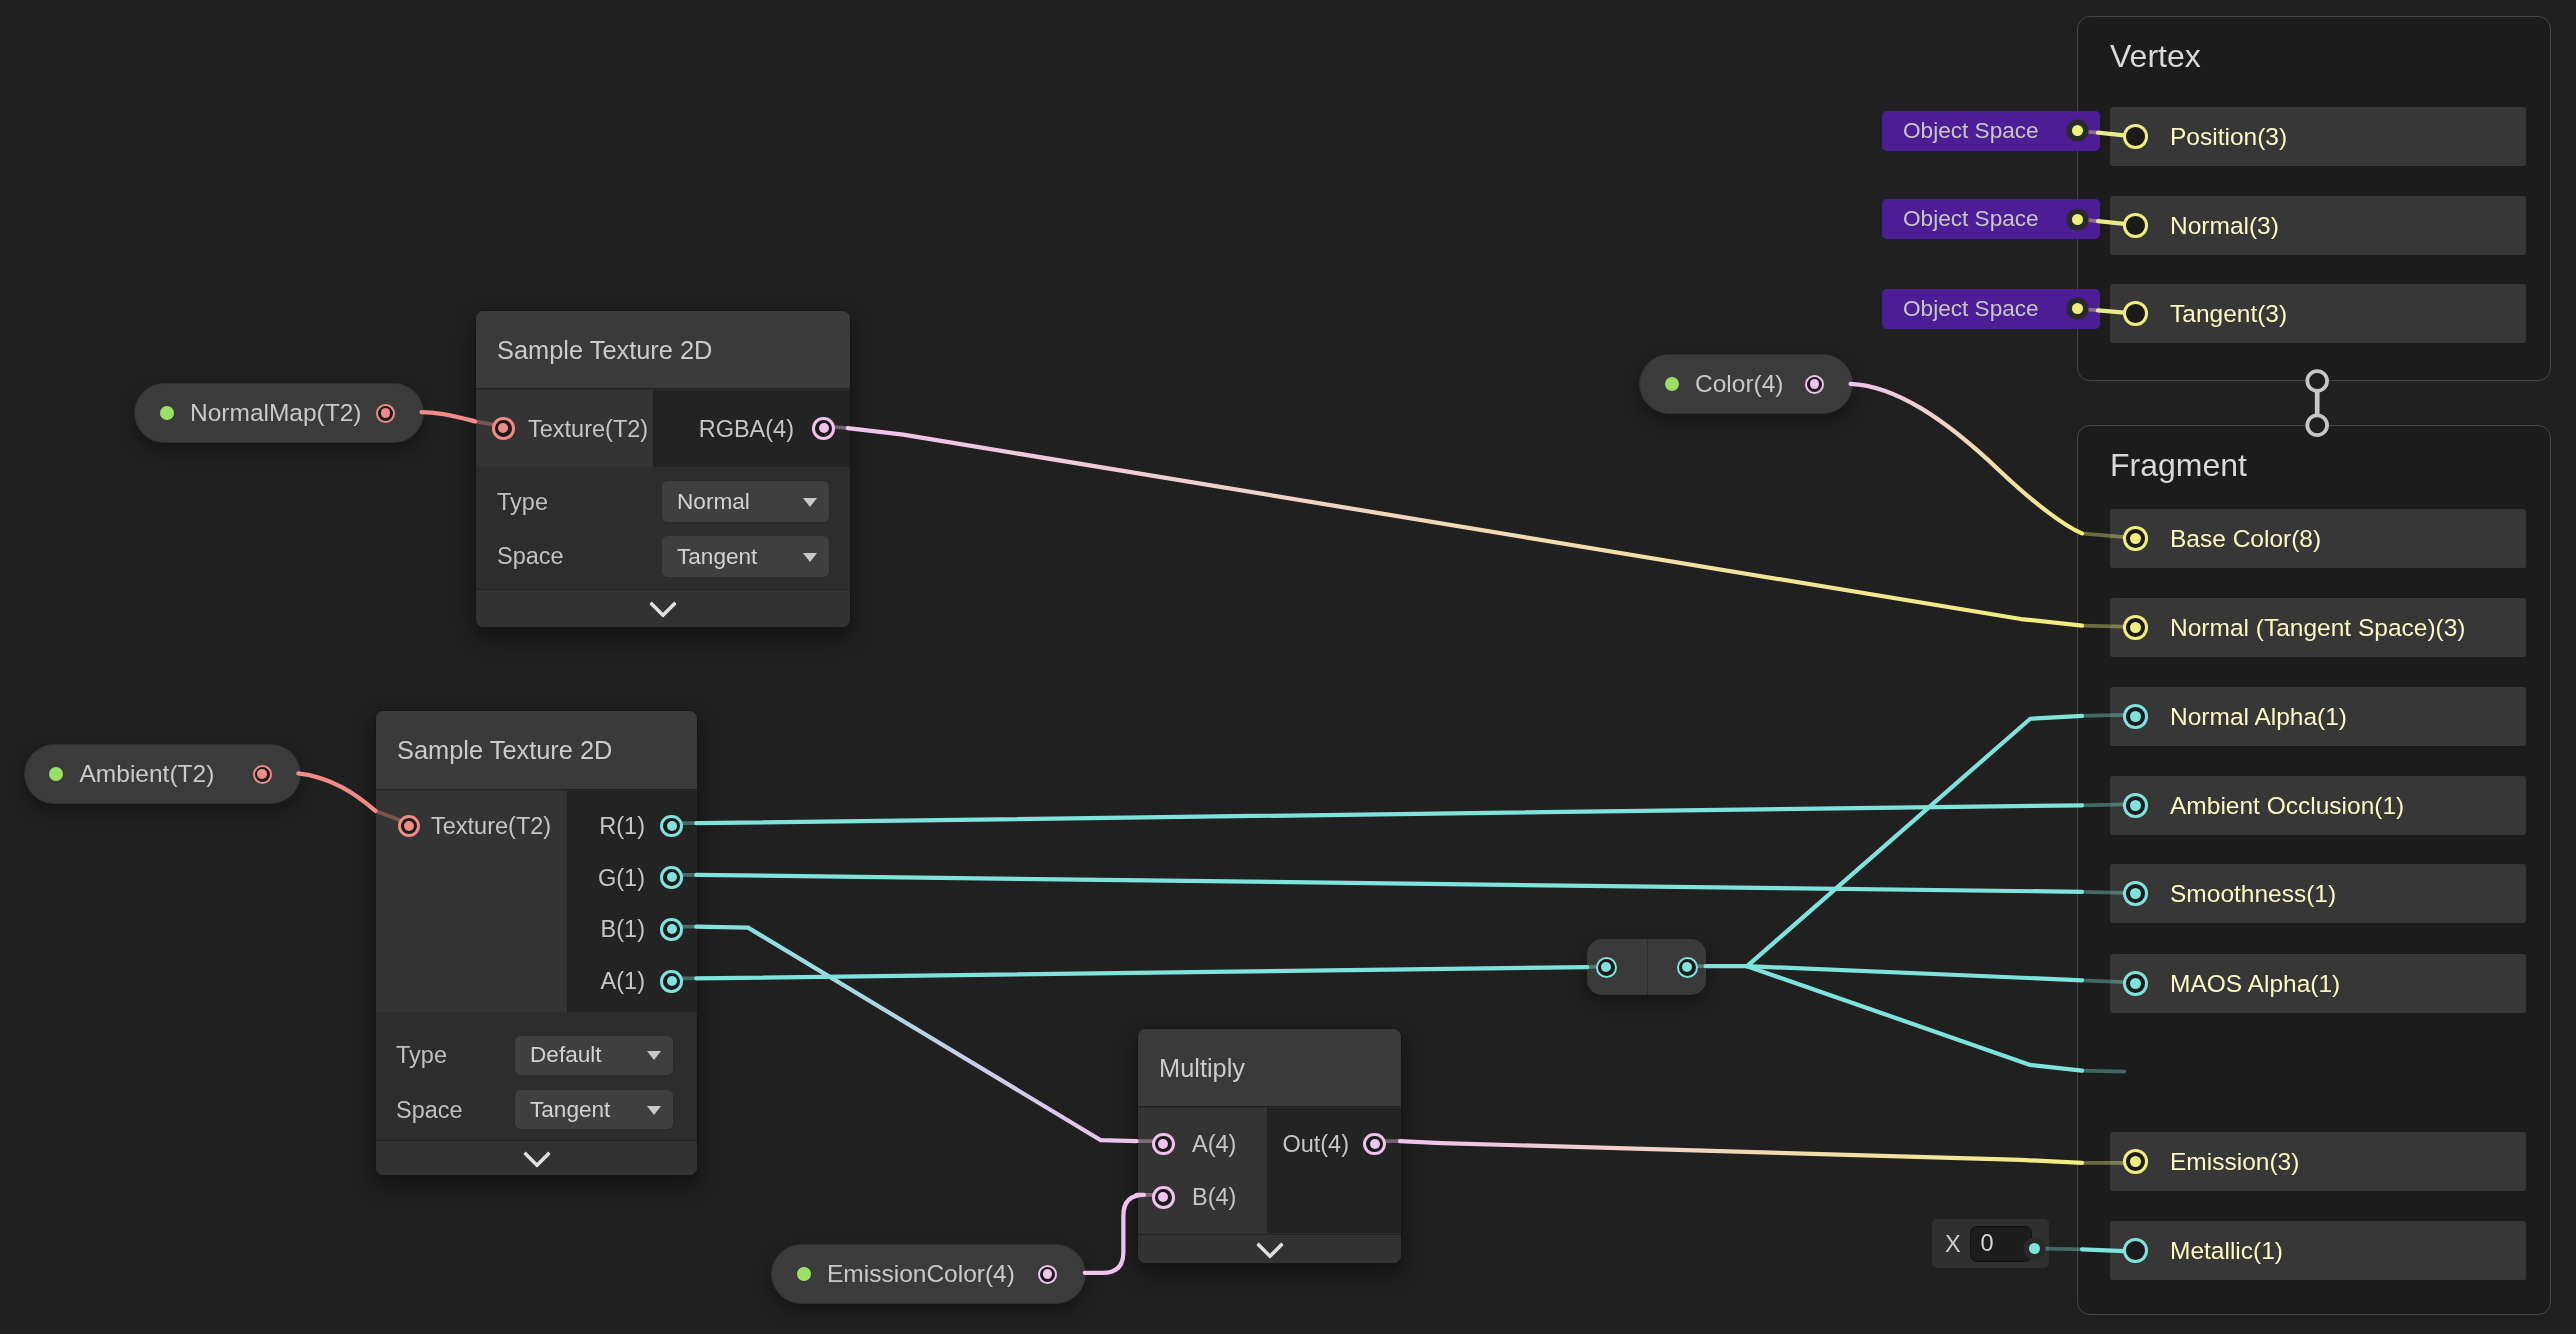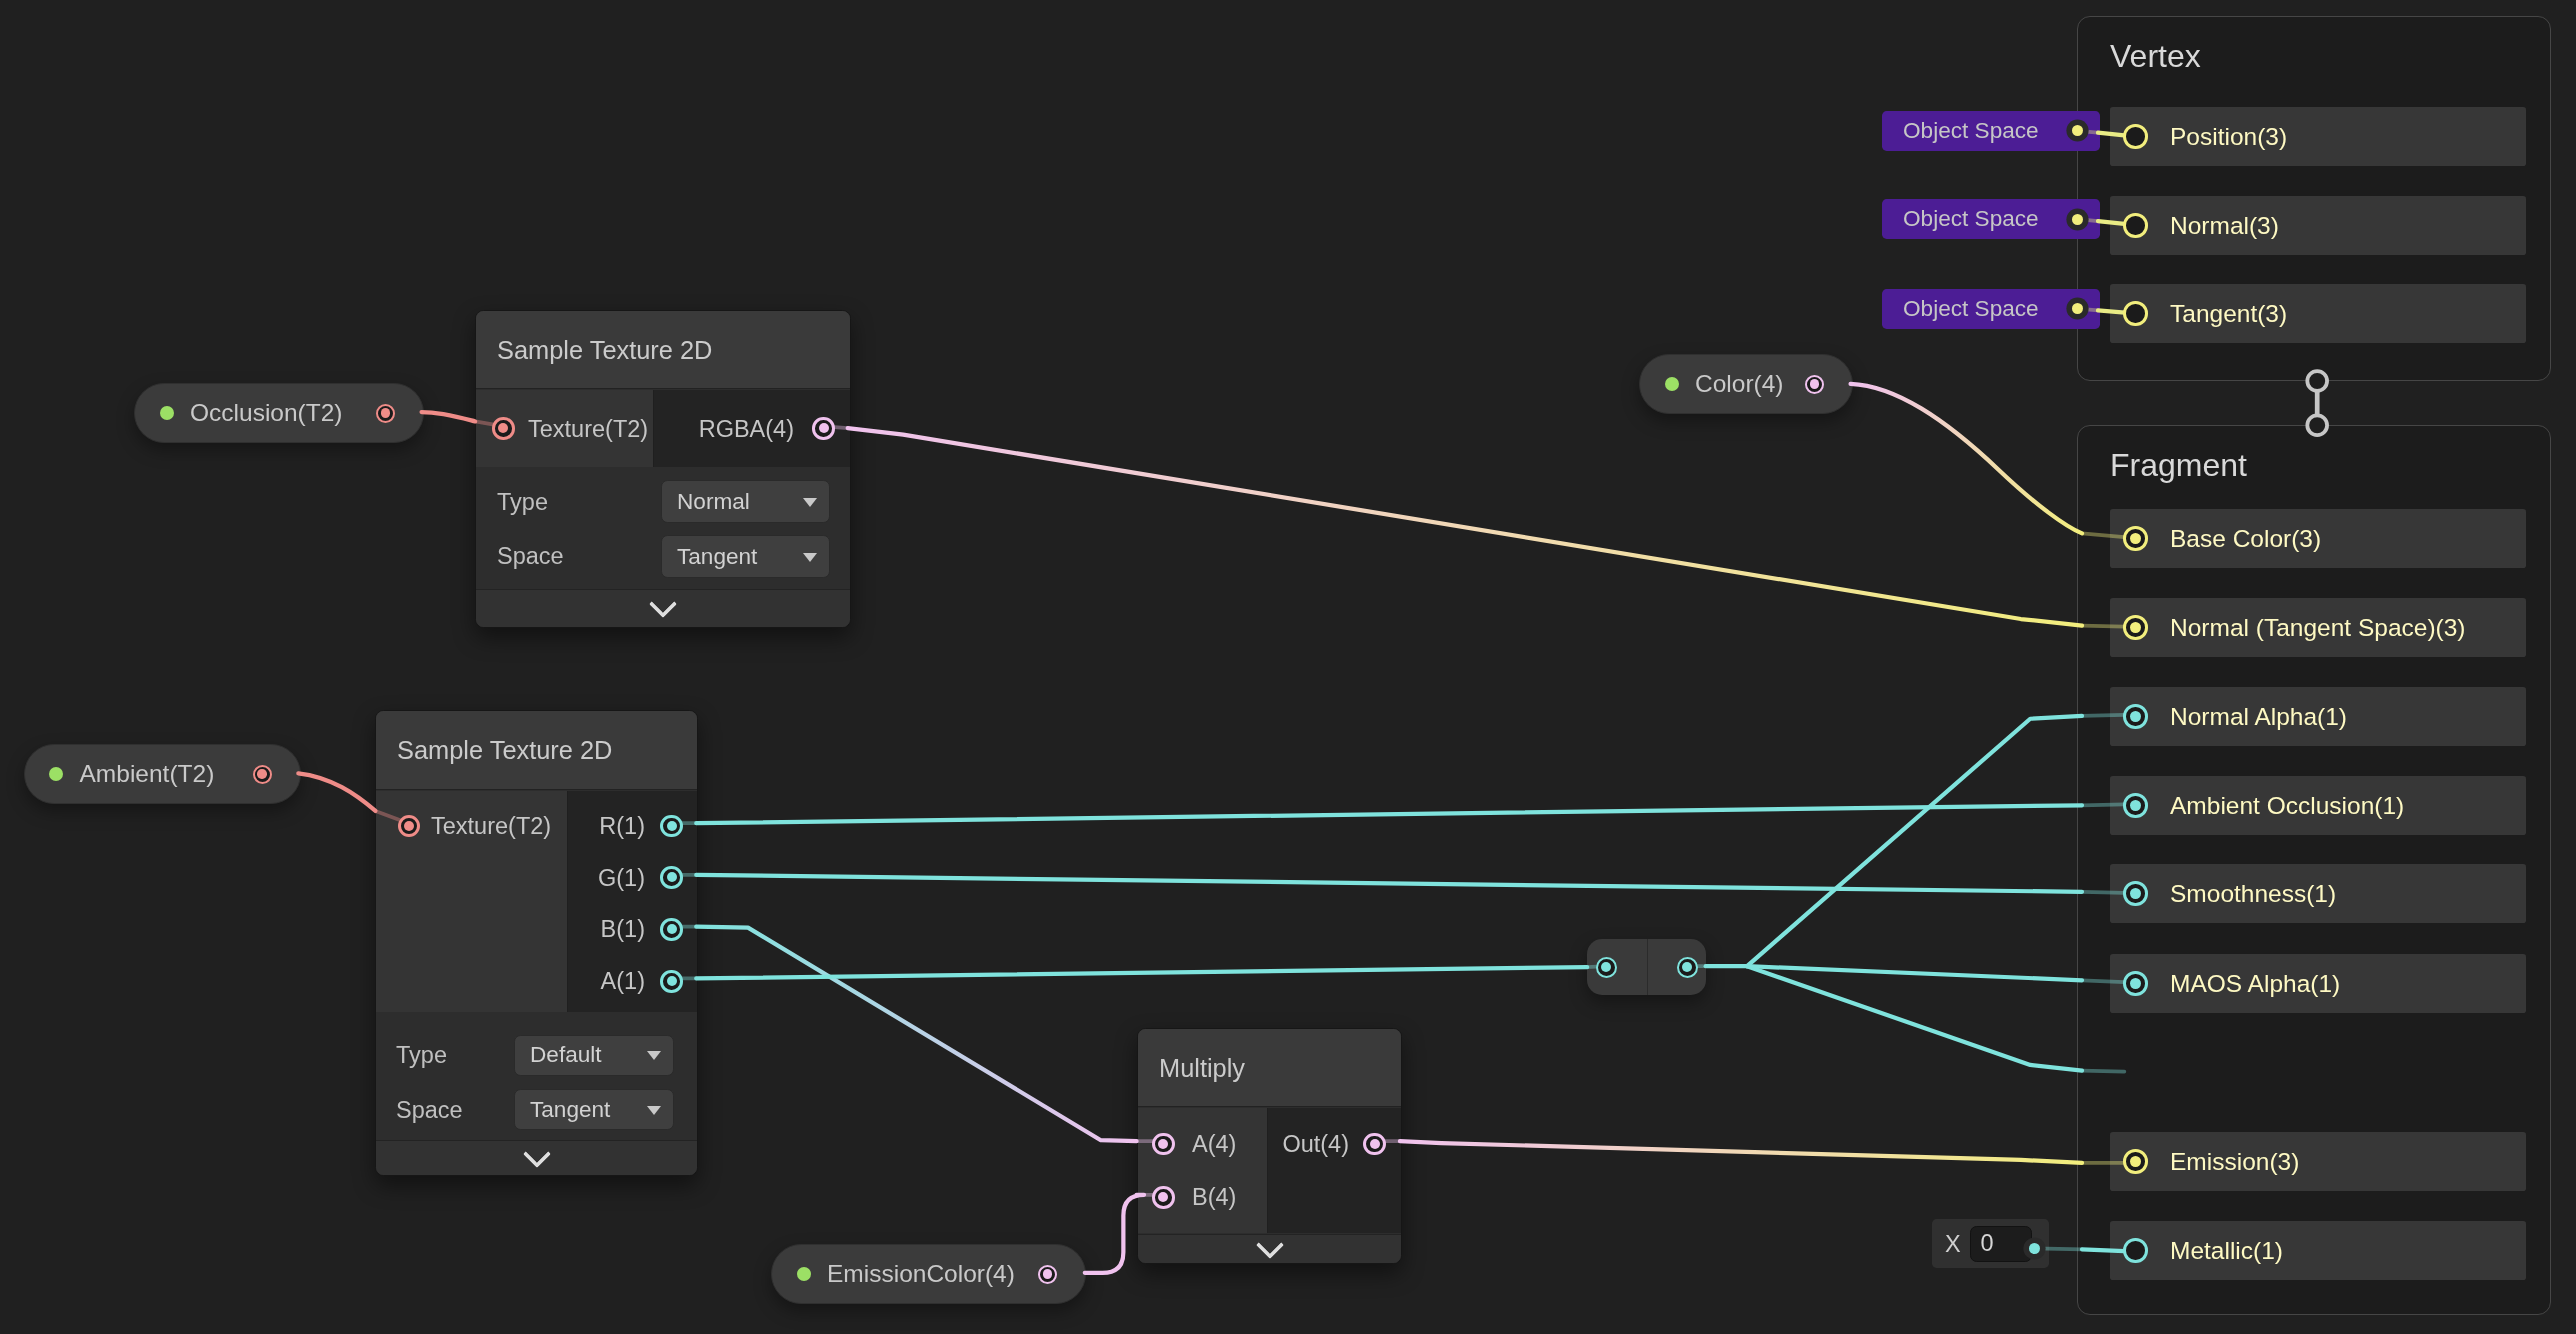--- a/index.html
+++ b/index.html
@@ -91,21 +91,21 @@
     <div class="brow" style="top:267px;">
       <span class="port c-yellow"></span>
       <span class="brow-label">Tangent(3)</span>
     </div>
   </div>
 
   <div class="block" style="top:425px;height:890px;">
     <div class="block-title">Fragment</div>
     <div class="brow" style="top:83px;">
       <span class="port filled c-yellow"></span>
-      <span class="brow-label">Base Color(3)</span>
+      <span class="brow-label">Base Color(8)</span>
     </div>
     <div class="brow" style="top:172px;">
       <span class="port filled c-yellow"></span>
       <span class="brow-label">Normal (Tangent Space)(3)</span>
     </div>
     <div class="brow" style="top:261px;">
       <span class="port filled c-cyan"></span>
       <span class="brow-label">Normal Alpha(1)</span>
     </div>
     <div class="brow" style="top:350px;">
@@ -138,21 +138,21 @@
   </div>
   <div class="chip" style="top:289px;">
     <span class="chip-label">Object Space</span>
   </div>
   <span class="chip-dot" style="left:2072px;top:125px;"></span>
   <span class="chip-dot" style="left:2072px;top:214px;"></span>
   <span class="chip-dot" style="left:2072px;top:303px;"></span>
 
   <div class="pill" style="left:134px;top:383px;width:288px;height:58px;">
     <span class="pill-dot"></span>
-    <span class="pill-label">Occlusion(T2)</span>
+    <span class="pill-label">NormalMap(T2)</span>
     <span class="port small filled c-red"></span>
   </div>
   <div class="pill" style="left:23.5px;top:744px;width:275px;height:58px;">
     <span class="pill-dot"></span>
     <span class="pill-label">Ambient(T2)</span>
     <span class="port small filled c-red"></span>
   </div>
   <div class="pill" style="left:1639px;top:354px;width:212px;height:58px;">
     <span class="pill-dot"></span>
     <span class="pill-label">Color(4)</span>

